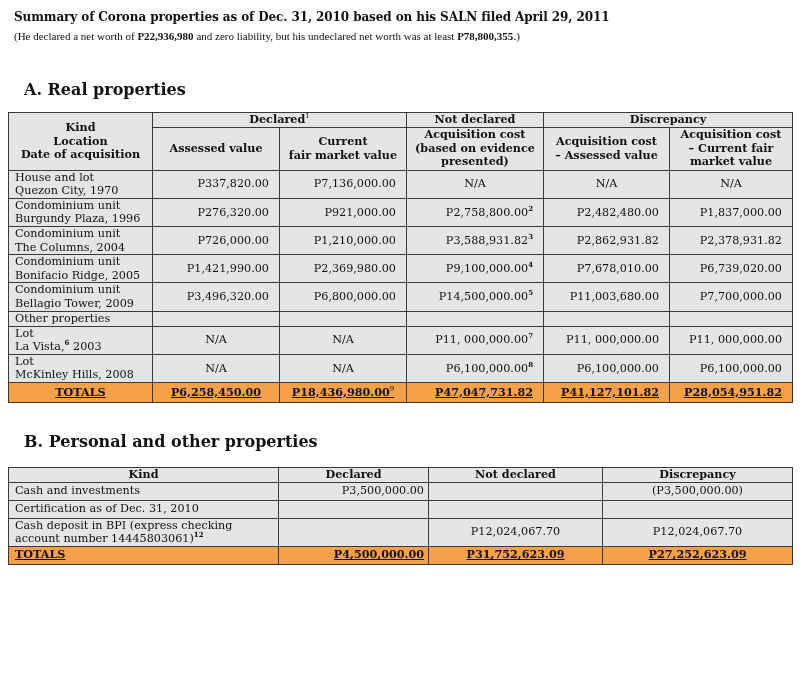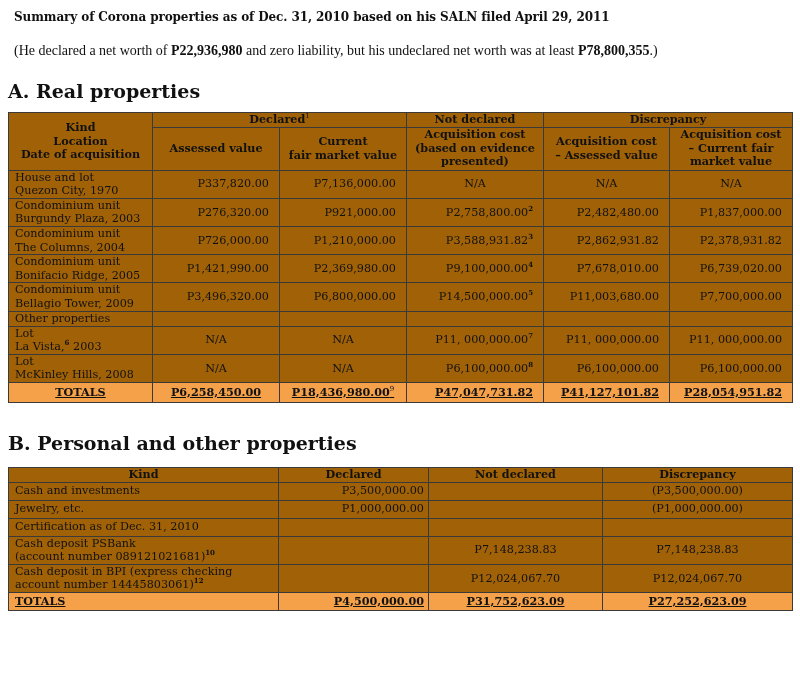--- a/index.html
+++ b/index.html
@@ -1,23 +1,23 @@
 <!DOCTYPE html>
 <html><head>
 <meta charset="utf-8">
 <style>
   html, body { margin: 0; padding: 0; background: #ffffff; }
   body { width: 800px; height: 689px; position: relative; overflow: hidden; font-family: "DejaVu Serif", serif; color: #111; }
   .title { position: absolute; left: 14px; top: 10px; font-size: 12px; font-weight: bold; letter-spacing: -0.1px; white-space: nowrap; }
-  .subtitle { position: absolute; left: 14px; top: 43px; font-size: 14px; font-family: "Liberation Serif", serif; white-space: nowrap; }
+  .subtitle { position: absolute; left: 14px; top: 30px; font-size: 11px; font-family: "Liberation Serif", serif; white-space: nowrap; }
   .subtitle b { font-weight: bold; }
-  .section-title { position: absolute; left: 8px; font-size: 19px; font-weight: bold; white-space: nowrap; }
+  .section-title { position: absolute; left: 24px; font-size: 16px; font-weight: bold; white-space: nowrap; }
   #secA { top: 80px; }
   #secB { top: 432px; }
-  table { position: absolute; border-collapse: collapse; background: #a16207; table-layout: fixed; }
+  table { position: absolute; border-collapse: collapse; background: #e5e5e5; table-layout: fixed; }
   td, th { border: 1px solid #3a3a3a; padding: 0 6px; font-size: 11.2px; line-height: 13.6px; vertical-align: middle; }
   th { font-weight: bold; text-align: center; }
   .num { text-align: right; padding-right: 10px; white-space: nowrap; }
   .ctr { text-align: center; margin-top: 6px; }
   .bold { font-weight: normal; }
   sup { font-size: 7px; line-height: 0; vertical-align: super; font-weight: bold; }
   .totals td { background: #f4a14a; font-weight: bold; text-decoration: underline; }
   #tableA { left: 8px; top: 112px; width: 784px; }
   #tableB { left: 8px; top: 467px; width: 784px; }
   #tableA .r2 td { height: 27px; }
@@ -59,21 +59,21 @@
     <tbody id="a-rows">
       <tr class="r2">
         <td><span>House and lot</span><br><span>Quezon City, 1970</span></td>
         <td class="num">P337,820.00</td>
         <td class="num">P7,136,000.00</td>
         <td class="ctr"><span>N/A</span></td>
         <td class="ctr">N/A</td>
         <td class="ctr">N/A</td>
       </tr>
       <tr class="r2">
-        <td><span>Condominium unit</span><br><span>Burgundy Plaza, 2003</span></td>
+        <td><span>Condominium unit</span><br><span>Burgundy Plaza, 1996</span></td>
         <td class="num">P276,320.00</td>
         <td class="num">P921,000.00</td>
         <td class="num"><span>P2,758,800.00</span><sup>2</sup></td>
         <td class="num">P2,482,480.00</td>
         <td class="num">P1,837,000.00</td>
       </tr>
       <tr class="r2">
         <td><span>Condominium unit</span><br><span>The Columns, 2004</span></td>
         <td class="num">P726,000.00</td>
         <td class="num">P1,210,000.00</td>
@@ -155,42 +155,30 @@
     <th>Discrepancy</th>
   </tr>
   </tbody>
     <tbody id="b-rows">
       <tr>
         <td>Cash and investments</td>
         <td class="num" style="padding-right: 4px; margin-left: 29px;">P3,500,000.00</td>
         <td class="ctr"></td>
         <td class="ctr">(P3,500,000.00)</td>
       </tr>
-      <tr>
-        <td>Jewelry, etc.</td>
-        <td class="num" style="padding-right: 4px;">P1,000,000.00</td>
-        <td class="ctr"></td>
-        <td class="ctr">(P1,000,000.00)</td>
-      </tr>
     </tbody>
   <tbody>
       <tr>
     <td class="bold">Certification as of Dec. 31, 2010</td>
     <td></td>
         <td></td>
         <td></td>
   </tr>
   </tbody>
     <tbody id="b-cert-rows">
-      <tr class="tall">
-        <td><span>Cash deposit PSBank</span><br><span>(account number 089121021681)</span><sup>10</sup></td>
-        <td class="num"></td>
-        <td class="ctr">P7,148,238.83</td>
-        <td class="ctr">P7,148,238.83</td>
-      </tr>
       <tr class="tall">
         <td><span>Cash deposit in BPI (express checking</span><br><span>account number 14445803061)</span><sup>12</sup></td>
         <td class="num"></td>
         <td class="ctr">P12,024,067.70</td>
         <td class="ctr">P12,024,067.70</td>
       </tr>
     </tbody>
   <tbody>
       <tr class="totals">
     <td>TOTALS</td>

